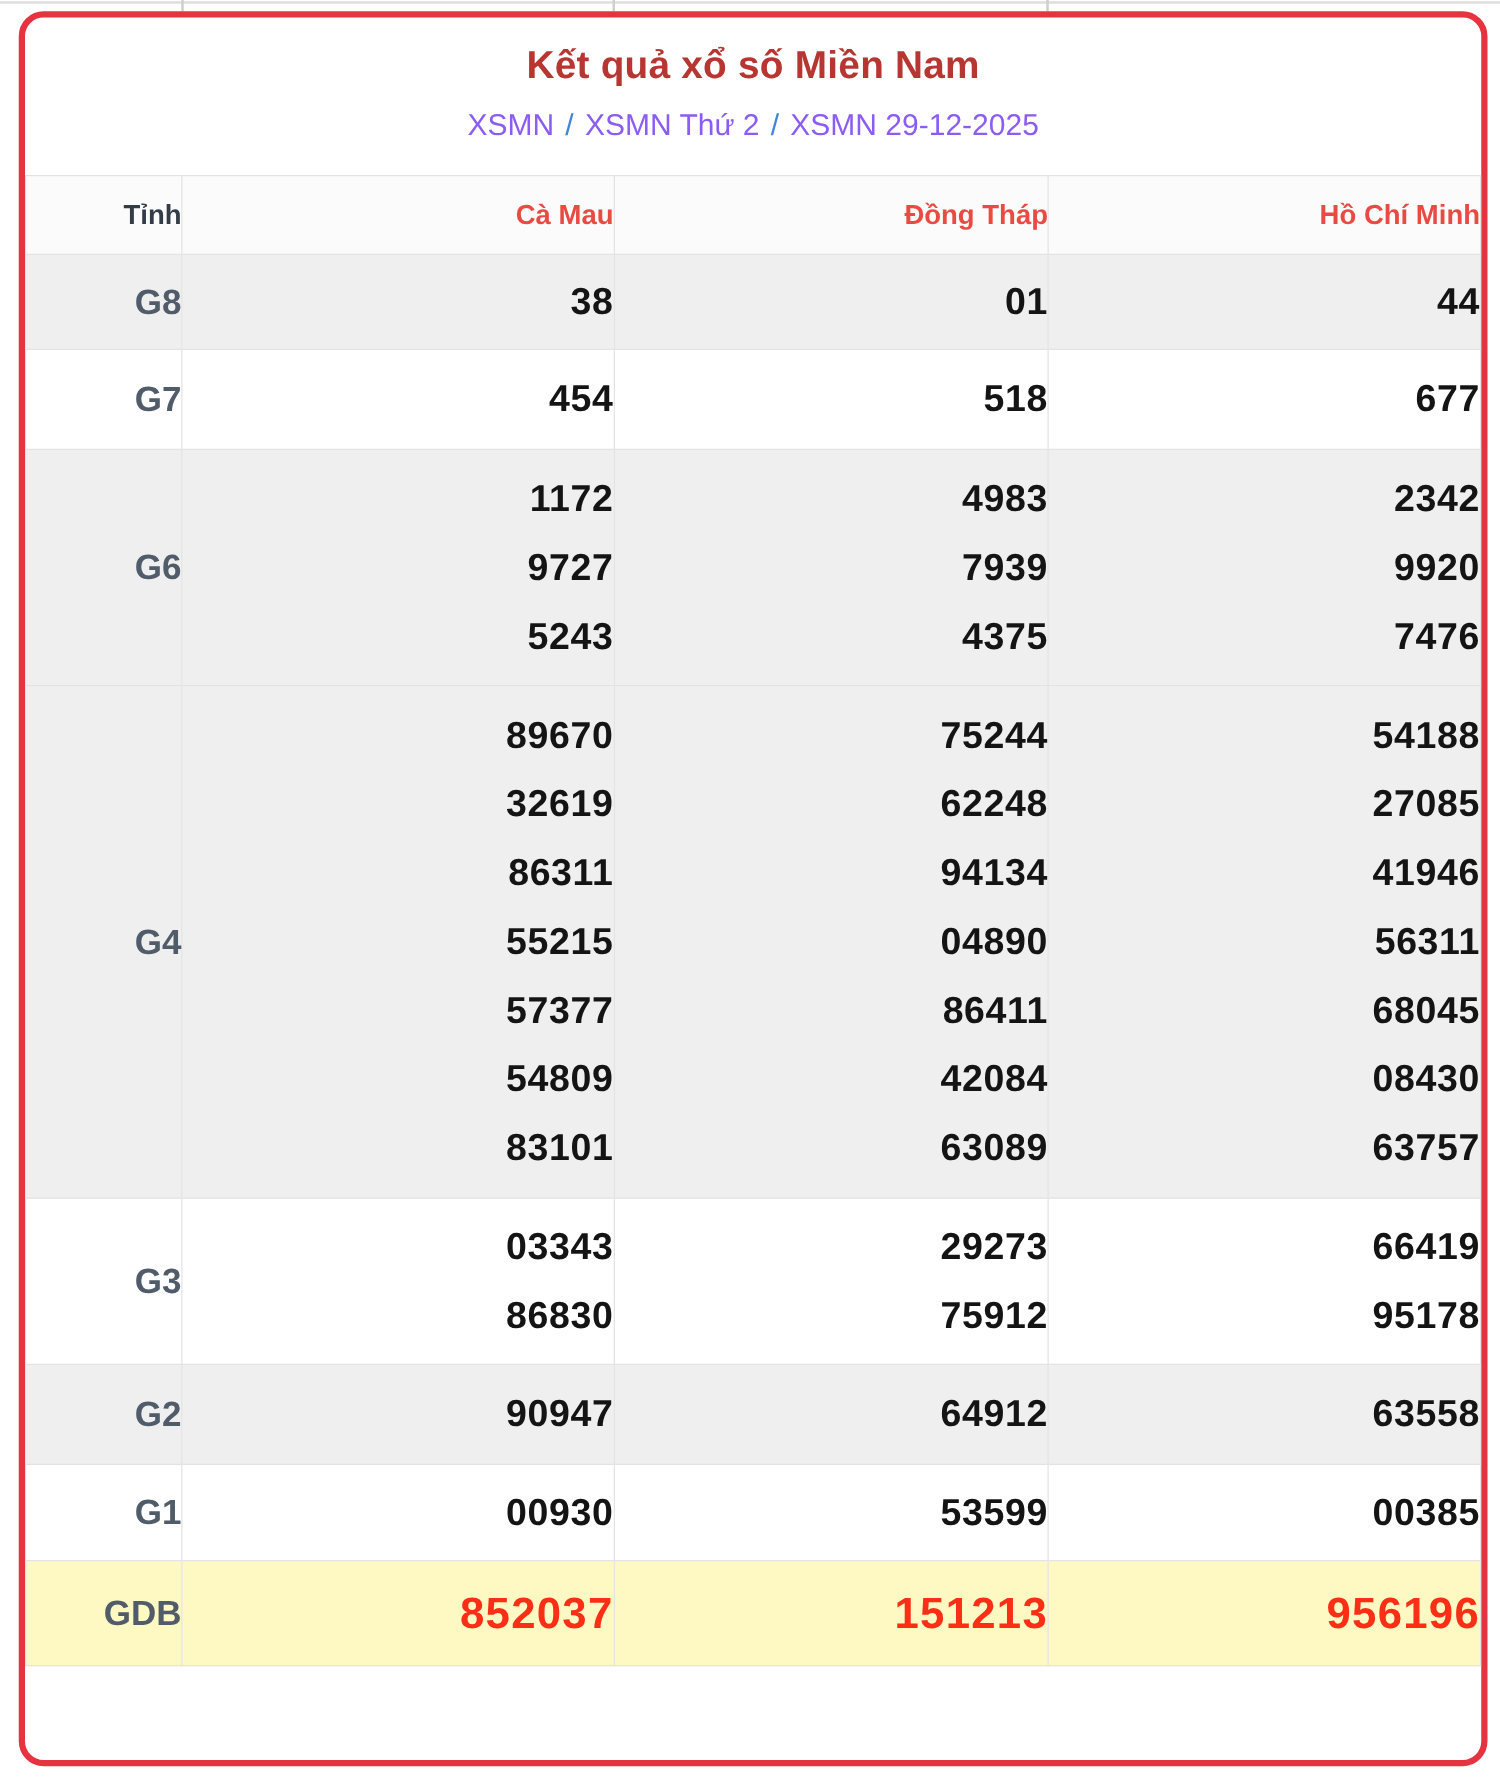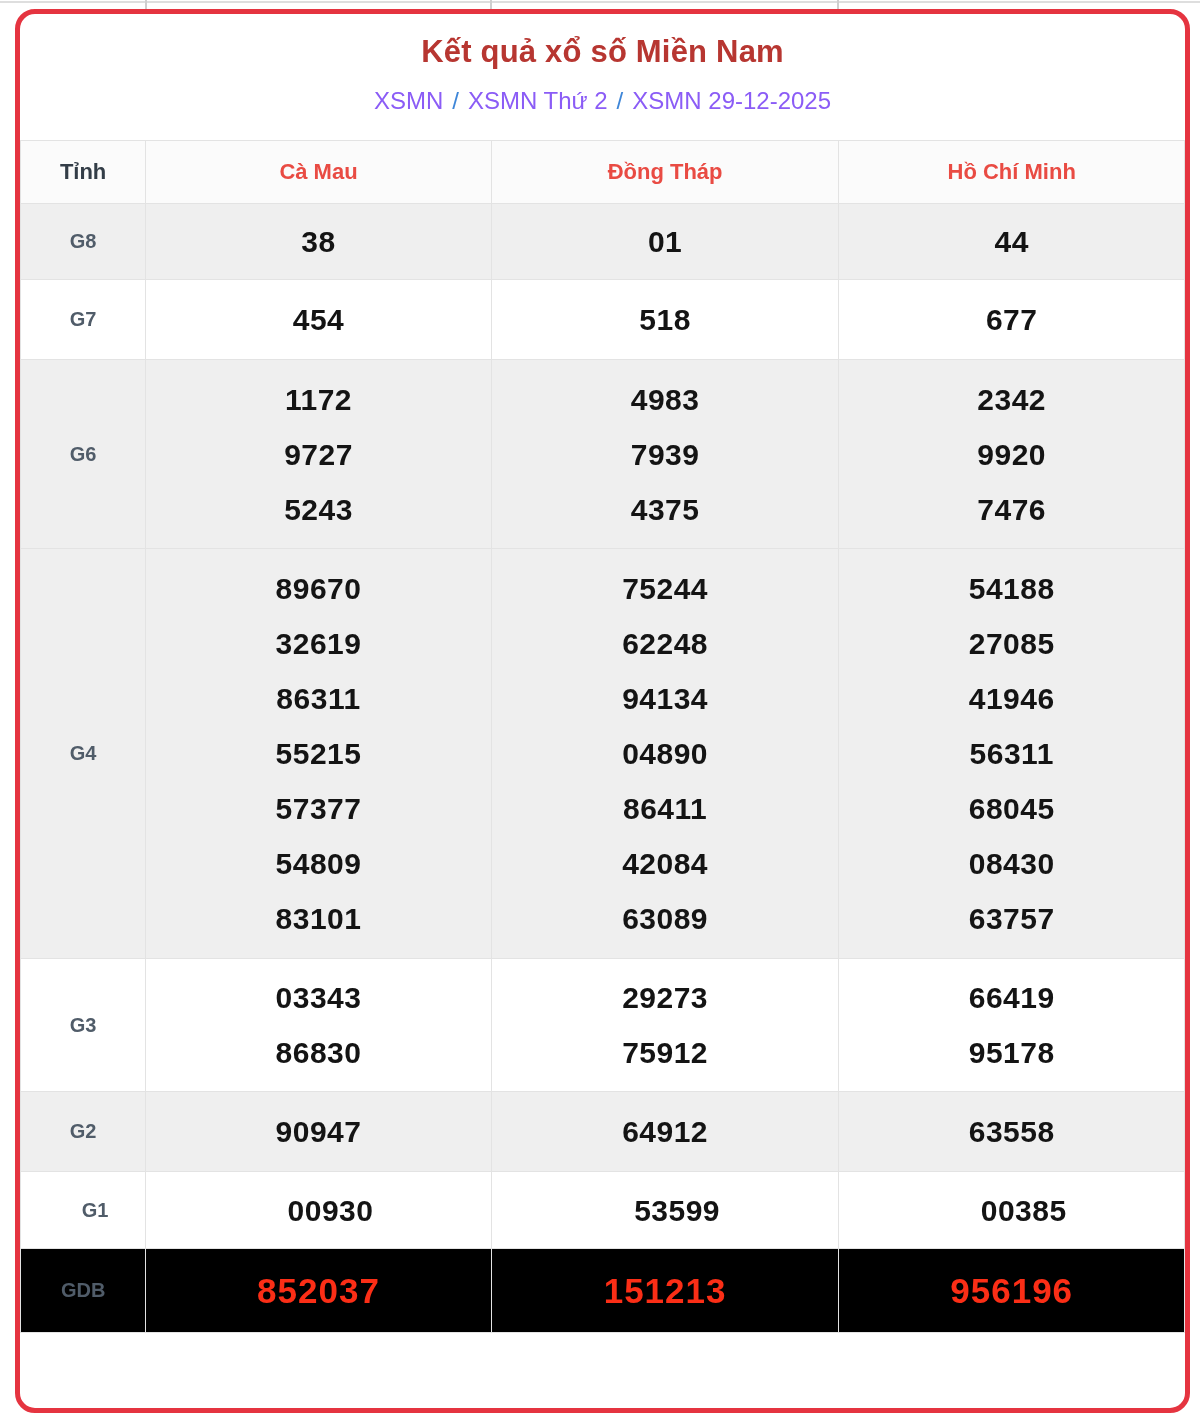--- a/index.html
+++ b/index.html
@@ -49,49 +49,49 @@
   table.prize-table {
     width: 100%; border-collapse: collapse; table-layout: fixed;
   }
   .prize-table col.c-label { width: 125px; }
   .prize-table col.c1 { width: 345px; }
   .prize-table col.c2 { width: 347px; }
   .prize-table col.c3 { width: 345px; }
 
   .prize-table th, .prize-table td {
     border: 1px solid #e3e3e3;
-    text-align: center; vertical-align: middle;
+    text-align: right; vertical-align: middle;
   }
 
   .head-row th { height: 63px; background: #fbfbfb; }
   .corner-label { font-size: 22px; font-weight: 700; color: #333d47; }
   .province { font-size: 22px; font-weight: 700; color: #e94b43; cursor: pointer; }
 
   tr.shaded { background: #efefef; }
   tr.prize-row th.prize-label {
-    font-size: 20px; font-weight: 600; color: #505c69;
+    font-size: 28px; font-weight: 600; color: #505c69;
     background: transparent;
   }
 
   .num {
     line-height: 55px; font-size: 30px; font-weight: 700; color: #141414;
     letter-spacing: 0.5px;
   }
 
   .row-g8 th, .row-g8 td { height: 76px; }
   .row-g7 th, .row-g7 td { height: 80px; }
   .row-g6 th, .row-g6 td { height: 189px; }
   .row-g5 th, .row-g5 td { height: 83px; }
   .row-g4 th, .row-g4 td { height: 410px; }
   .row-g3 th, .row-g3 td { height: 133px; }
   .row-g2 th, .row-g2 td { height: 80px; }
   .row-g1 th, .row-g1 td { height: 77px; padding-left: 24px; }
   .row-gdb th, .row-gdb td { height: 84px; }
 
-  tr.row-gdb { background: #000000; }
+  tr.row-gdb { background: #fef9c3; }
   .row-gdb .num { color: #fb2e16; font-size: 35px; letter-spacing: 1px; }
 </style>
 </head>
 <body>
 
 <div class="top-remnant">
   <div class="hline"></div>
   <div class="vtick t1"></div>
   <div class="vtick t2"></div>
   <div class="vtick t3"></div>

